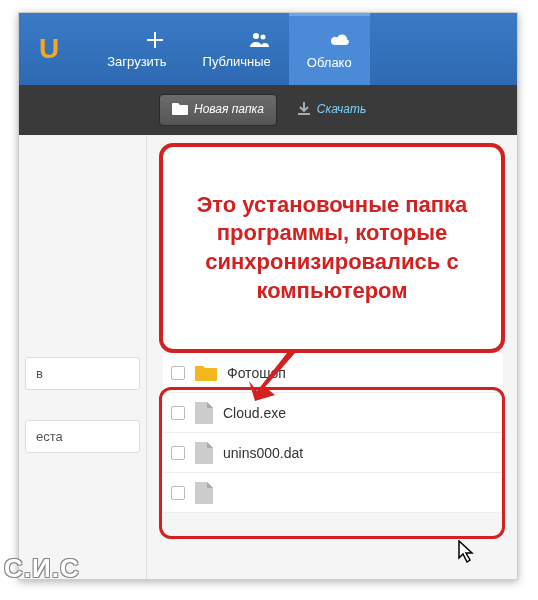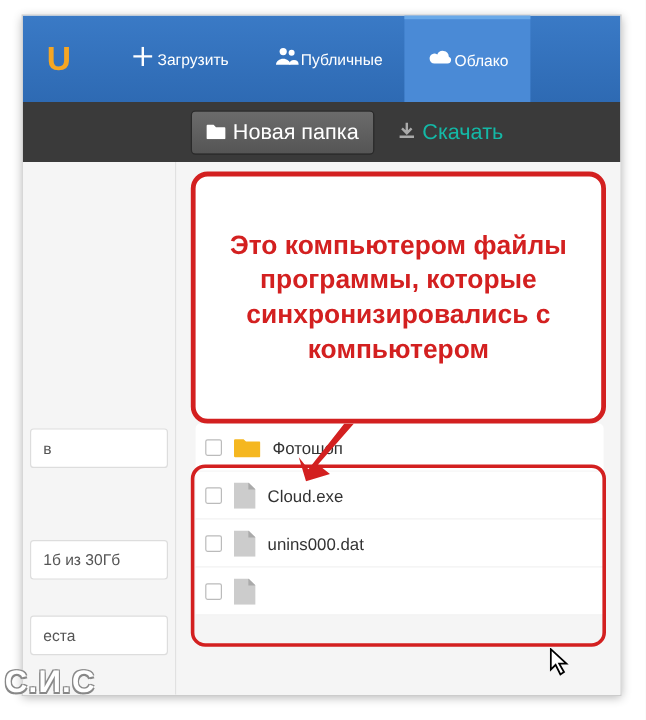--- a/index.html
+++ b/index.html
@@ -1,26 +1,26 @@
 <!DOCTYPE html>
 <html><head>
 <meta charset="utf-8">
 <style>
 * { margin: 0; padding: 0; box-sizing: border-box; }
 body { font-family: Arial, sans-serif; background: #fff; width: 538px; height: 600px; position: relative; overflow: hidden; }
 .frame { position: absolute; left: 18px; top: 12px; width: 500px; height: 568px; border: 1px solid #ccc; box-shadow: 0 2px 8px rgba(0,0,0,0.3); background: #fff; overflow: hidden; }
 .topbar { height: 72px; background: linear-gradient(#3a7ac6, #2e6ab3); display: flex; align-items: center; padding: 0 10px; }
 .logo { color: #f5a623; font-size: 28px; font-weight: bold; margin-right: 30px; margin-left: 10px; }
-.nav-item { display: flex; flex-direction: row; align-items: center; color: #fff; font-size: 13px; padding: 10px 18px; cursor: pointer; height: 72px; justify-content: center; }
+.nav-item { display: flex; flex-direction: column; align-items: flex-end; color: #fff; font-size: 13px; padding: 10px 18px; cursor: pointer; height: 72px; justify-content: center; }
 .nav-item.active { background: #4a8ad6; border-top: 3px solid #6aa9e8; }
 .nav-icon { width: 24px; height: 20px; margin-bottom: 4px; display: flex; align-items: center; justify-content: center; }
 .toolbar { height: 50px; background: #3a3a3a; display: flex; align-items: center; padding: 0 10px 0 140px; gap: 8px; }
-.btn { display: flex; align-items: flex-start; gap: 6px; padding: 7px 12px; border-radius: 4px; font-size: 18px; cursor: pointer; }
+.btn { display: flex; align-items: flex-start; gap: 6px; padding: 7px 12px; border-radius: 4px; font-size: 12px; cursor: pointer; font-style: italic; }
 .btn-primary { background: linear-gradient(#6b6b6b, #555); color: #fff; border: 1px solid #2a2a2a; }
-.btn-secondary { background: transparent; color: #14b8a6; }
+.btn-secondary { background: transparent; color: #7dd3fc; }
 .content { display: flex; height: calc(100% - 122px); }
 .sidebar { width: 128px; background: #f5f5f5; border-right: 1px solid #ddd; padding-top: 218px; }
 .sidebar-item { padding: 8px 10px; font-size: 13px; color: #555; background: #fff; border: 1px solid #ddd; border-radius: 3px; margin: 4px 6px; }
 .main { flex: 1; background: #f5f5f5; padding: 10px; position: relative; }
 .callout { position: absolute; left: 12px; top: 8px; width: 346px; height: 210px; border: 4px solid #d32020; border-radius: 14px; background: #fff; display: flex; align-items: center; justify-content: center; padding: 16px; z-index: 5; }
 .callout-text { color: #d32020; font-size: 22px; font-weight: bold; text-align: center; line-height: 1.3; }
 .arrow { position: absolute; left: 100px; top: 218px; z-index: 4; }
 .files-box { position: absolute; left: 12px; top: 252px; width: 346px; height: 152px; border: 3px solid #d32020; border-radius: 12px; z-index: 3; }
 .file-list { position: absolute; left: 16px; top: 218px; width: 340px; }
 .file-row { display: flex; align-items: center; height: 40px; background: #fff; border-bottom: 1px solid #eee; padding: 0 8px; gap: 10px; }
@@ -82,27 +82,26 @@
             <path d="M7 0v8M3 5l4 4 4-4M1 12h12" stroke="#aaa" stroke-width="2" fill="none"></path>
           </svg>
       </span>
       <span>Скачать</span>
     </div>
   </div>
 
   <div class="content">
     <div class="sidebar">
       <div class="sidebar-item">в</div>
-      <div class="sidebar-item" style="margin-top:60px">1б из 30Гб</div>
       <div class="sidebar-item" style="margin-top:30px">еста</div>
     </div>
 
     <div class="main">
       <div class="callout">
-        <div class="callout-text">Это компьютером файлы программы, которые синхронизировались с компьютером</div>
+        <div class="callout-text">Это установочные папка программы, которые синхронизировались с компьютером</div>
       </div>
 
       <svg class="arrow" width="60" height="50">
         <path d="M40 0 L10 38 L2 28 L8 48 L28 42 L18 34 L48 0 Z" fill="#d32020"></path>
       </svg>
 
       <div class="file-list">
         <div class="file-row">
           <div class="checkbox"></div>
           <svg class="folder-icon" viewBox="0 0 22 18">

